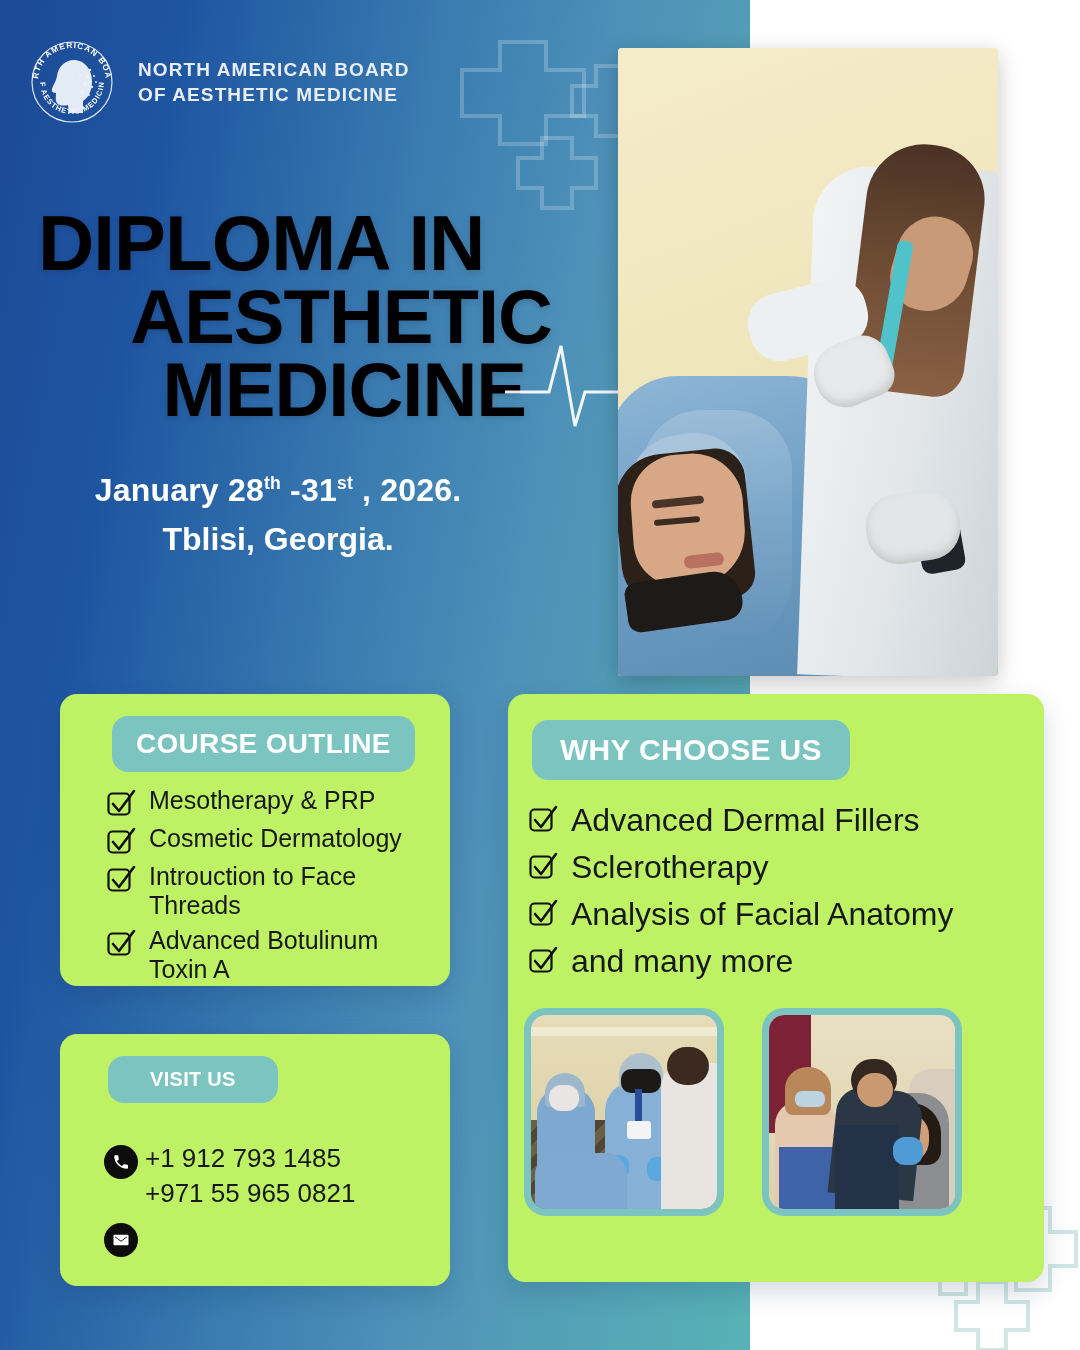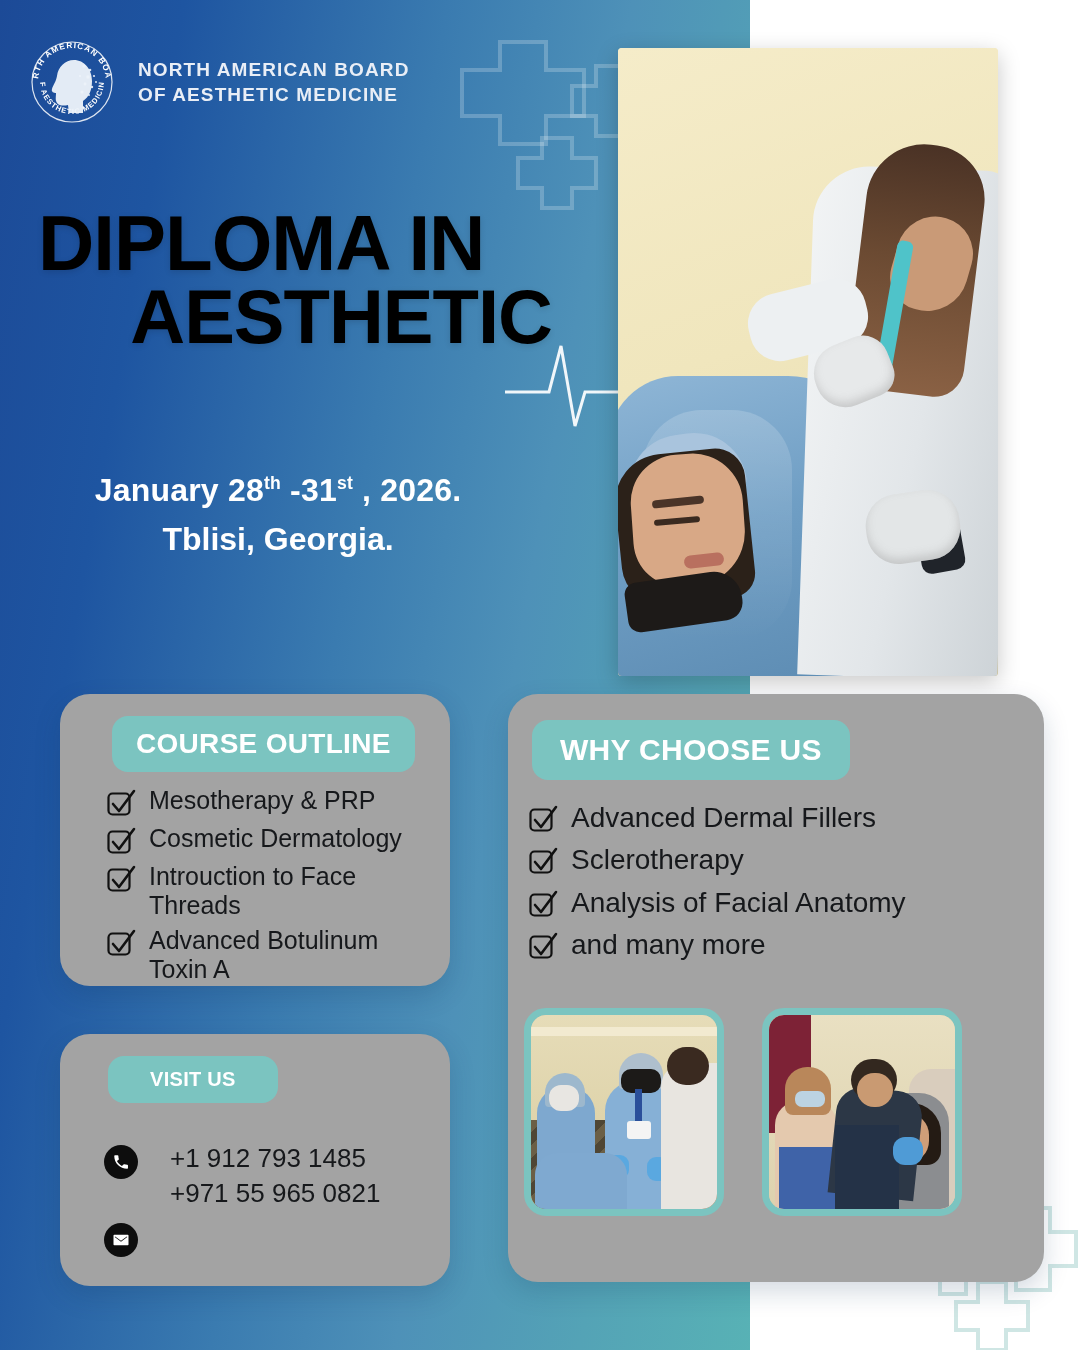--- a/index.html
+++ b/index.html
@@ -186,22 +186,22 @@
   }
   .pat-gown::after {
     content:""; position:absolute; left:34px; top:34px; width:150px; height:230px;
     background:linear-gradient(180deg, rgba(255,255,255,0.18), rgba(255,255,255,0));
     border-radius:60px;
   }
 
   
   .card {
     position:absolute;
-    background:#a3a3a3;
-    border-radius:30px;
+    background:#bef264;
+    border-radius:17px;
     box-shadow:0 10px 26px rgba(15,50,90,0.18);
   }
   .card-course { left:60px; top:694px; width:390px; height:292px; }
   .card-why    { left:508px; top:694px; width:536px; height:588px; }
   .card-visit  { left:60px; top:1034px; width:390px; height:252px; }
 
   .pill {
     display:inline-block;
     background:#7bc4c0;
     color:#ffffff;
@@ -215,25 +215,25 @@
   .pill-why    { margin:26px 0 8px 24px; padding:13px 28px; font-size:30px; }
   .pill-visit  { margin:22px 0 16px 48px; padding:12px 42px; font-size:20px; }
 
   .check-list { list-style:none; margin:14px 0 0 0; padding:0; }
   .check-list li {
     display:flex; align-items:flex-start; gap:13px;
     color:#16181b; font-size:25px; line-height:1.16;
     margin-bottom:6px;
   }
   .check-list.course li { margin-left:46px; max-width:300px; }
-  .check-list.why li { margin-left:20px; font-size:28px; margin-bottom:10px; }
+  .check-list.why li { margin-left:20px; font-size:32px; margin-bottom:10px; }
   .chk { flex:0 0 30px; width:30px; height:30px; margin-top:2px; }
 
   .contact-list { list-style:none; margin:22px 0 0 44px; padding:0; }
-  .contact-row { display:flex; align-items:flex-start; gap:32px; margin-bottom:8px; }
+  .contact-row { display:flex; align-items:flex-start; gap:7px; margin-bottom:8px; }
   .c-icon {
     flex:0 0 34px; width:34px; height:34px; border-radius:50%;
     background:#0d0d0d; color:#ffffff;
     display:flex; align-items:center; justify-content:center;
     font-size:17px; margin-top:4px;
   }
   .c-lines { color:#16181b; font-size:26px; line-height:1.34; }
 
   
   .shot {
@@ -340,20 +340,21 @@
     </div>
     <div class="logo-text">
       <div>NORTH AMERICAN BOARD</div>
       <div>OF AESTHETIC MEDICINE</div>
     </div>
   </div>
 
   <div class="headline">
     <span class="l1">DIPLOMA IN</span>
     <span class="l2">AESTHETIC</span>
+    <span class="l3">MEDICINE</span>
   </div>
 
   <div class="subline">
     <div class="date"><span>January 28</span><sup>th</sup><span> -31</span><sup>st</sup><span> , 2026.</span></div>
     <div class="place">Tblisi, Georgia.</div>
   </div>
 
   <svg class="ecg" viewBox="0 0 140 110">
     <path d="M0 62 H44 L56 16 L70 96 L80 62 H140" fill="none" stroke="#ffffff" stroke-width="3" opacity="0.92"></path>
   </svg>

